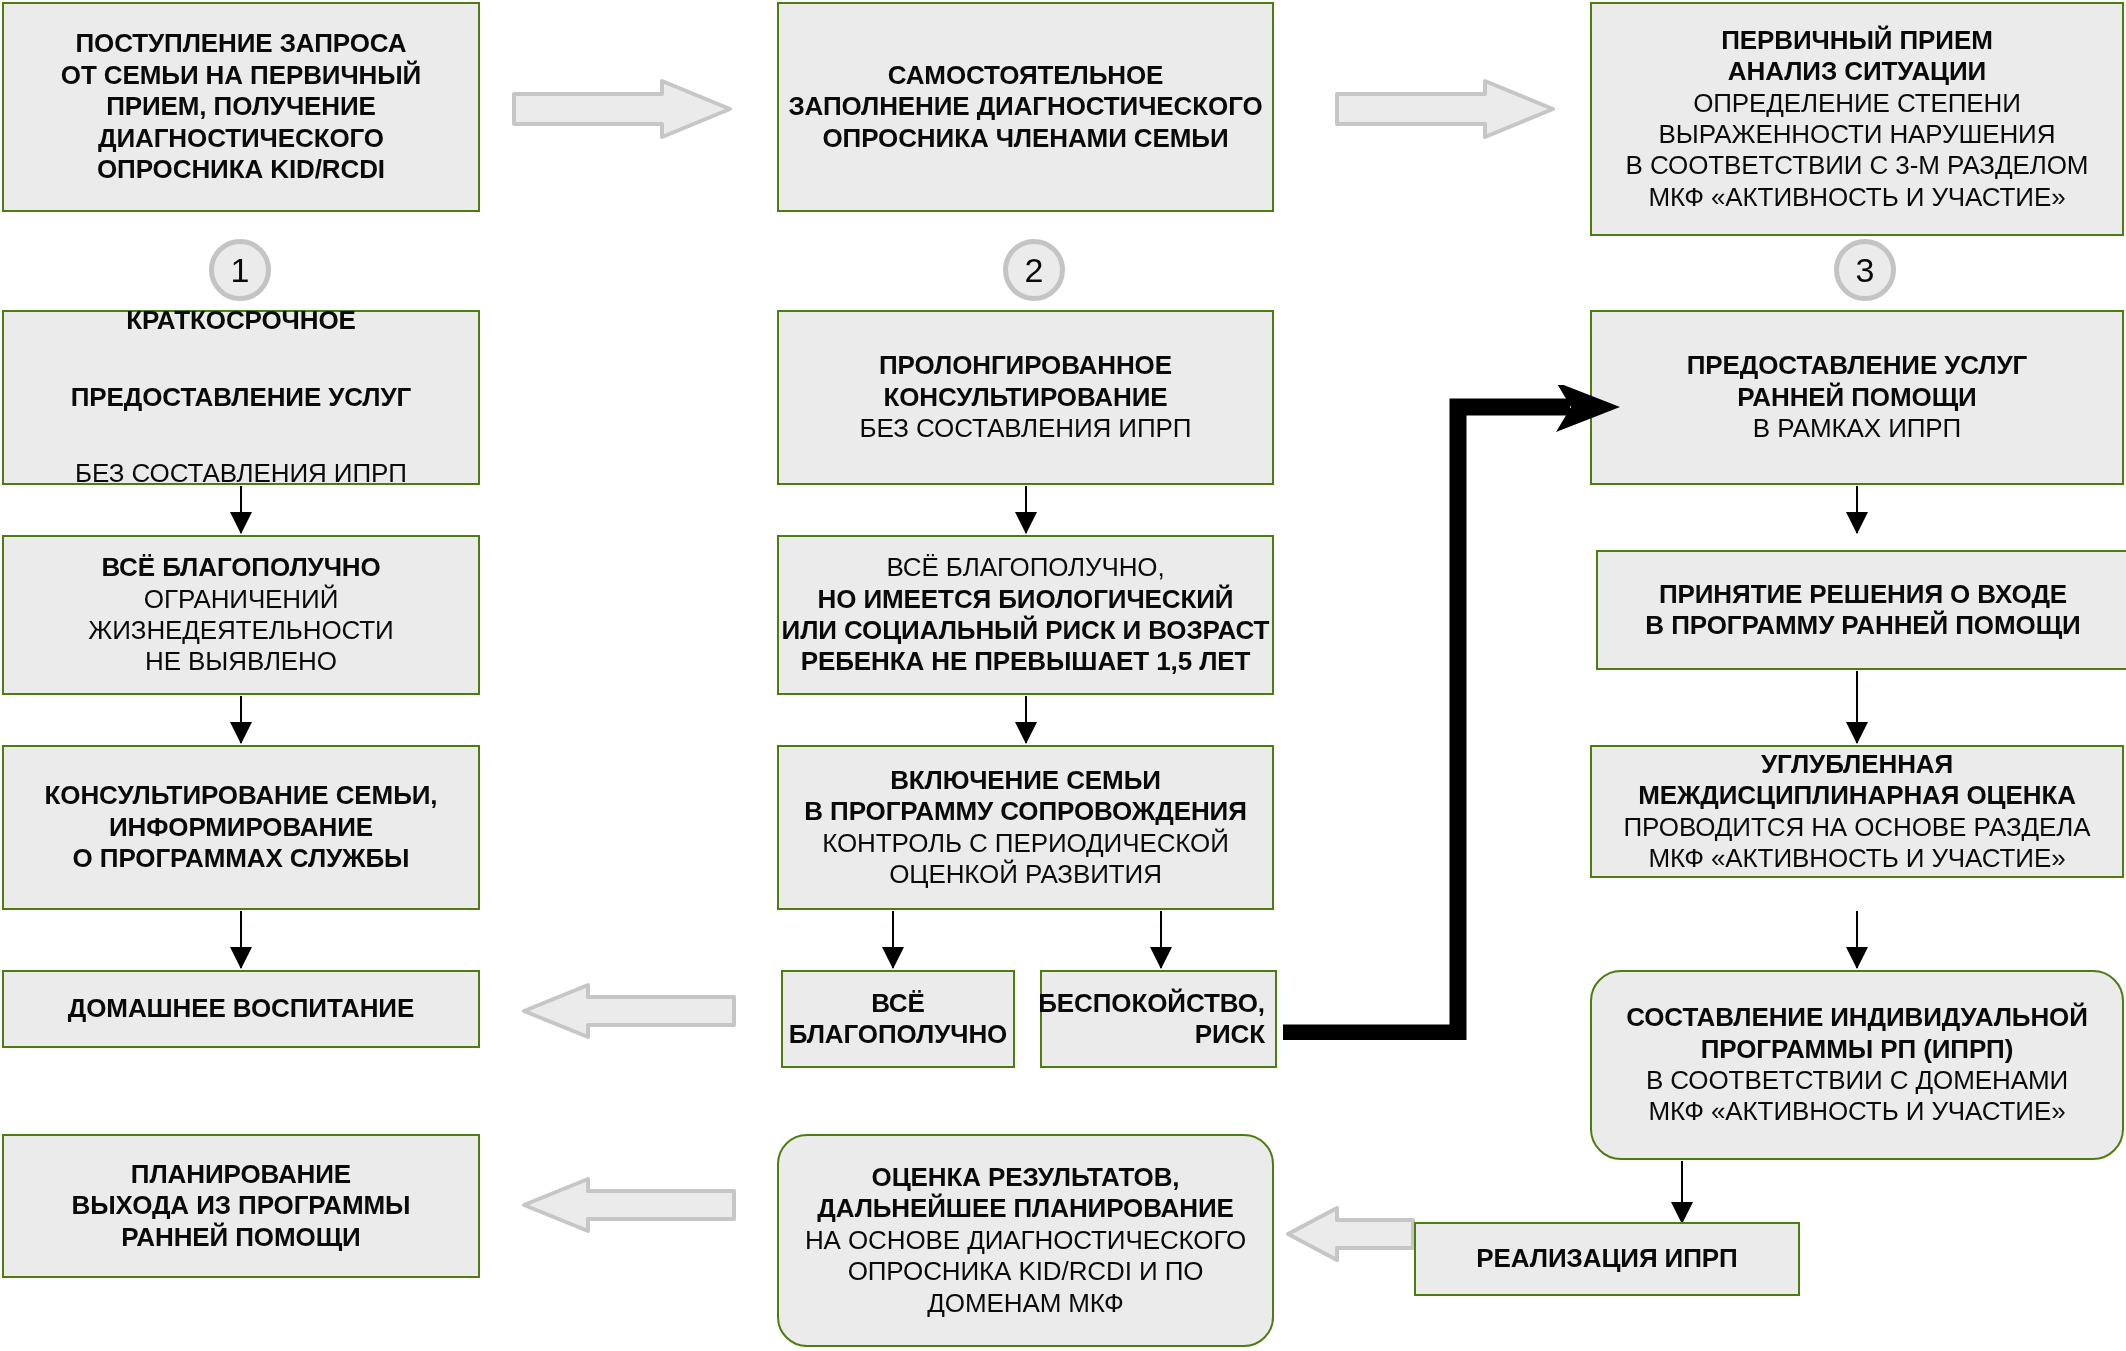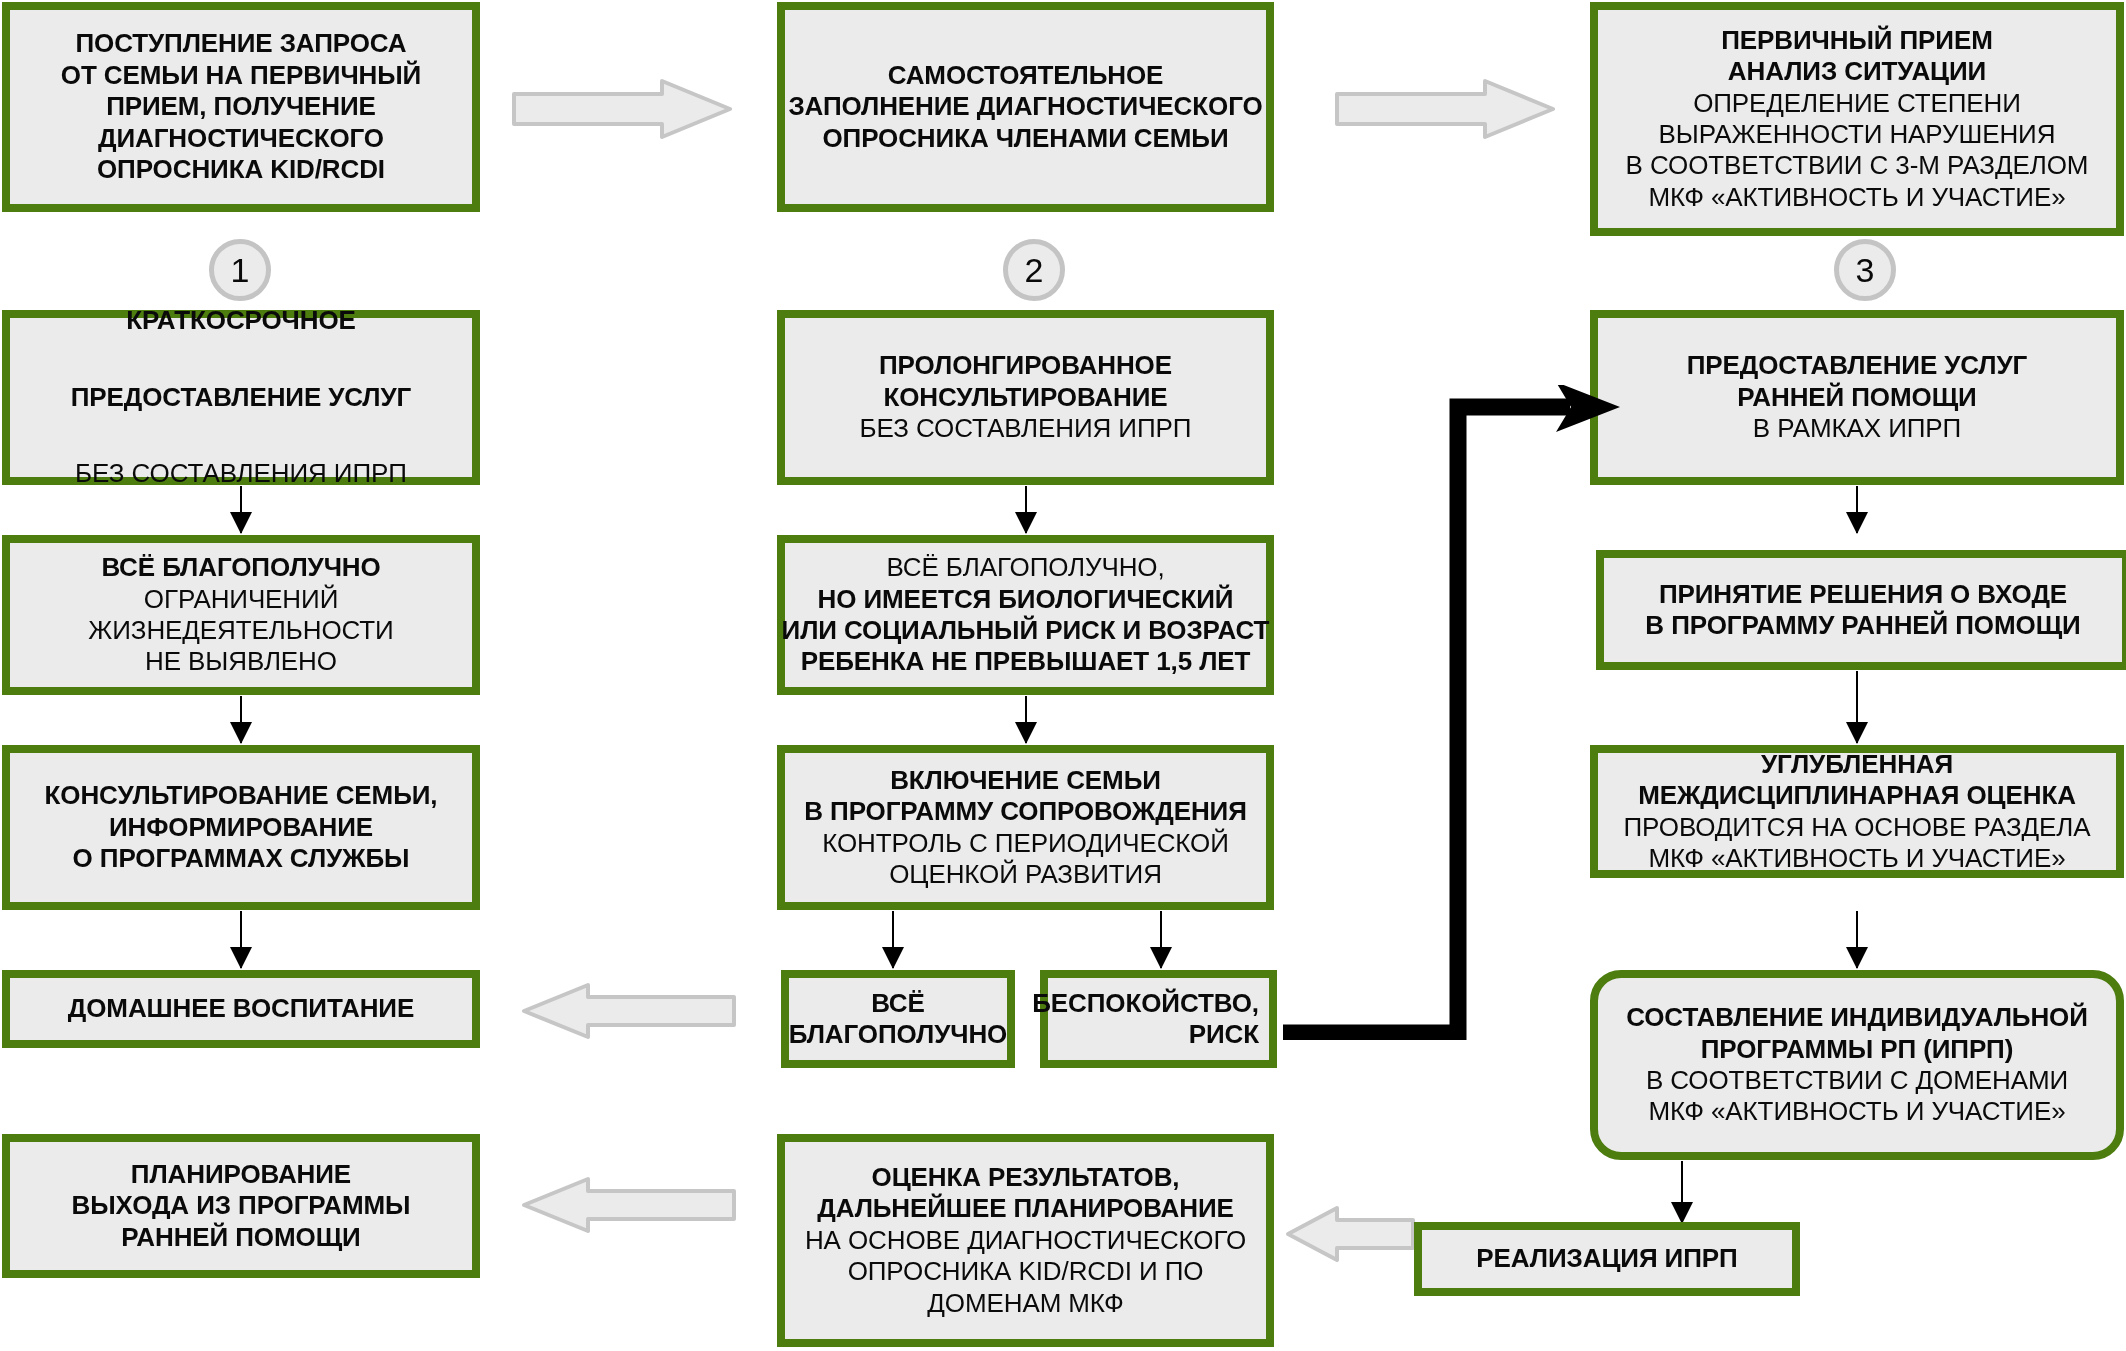--- a/index.html
+++ b/index.html
@@ -12,21 +12,21 @@
     width: 2126px;
     height: 1351px;
     background: #ffffff;
     font-family: "Liberation Sans", sans-serif;
     overflow: hidden;
   }
   .node {
     position: absolute;
     box-sizing: border-box;
     background: #ebebeb;
-    border: 8px solid #4d7c0f;
+    border: 2px solid #4d7c0f;
     display: flex;
     flex-direction: column;
     align-items: center;
     justify-content: center;
     text-align: center;
     color: #0a0a0a;
     padding: 6px 10px;
   }
   .ln {
     display: block;
@@ -238,21 +238,21 @@
     <span class="ln b">ВЫХОДА ИЗ ПРОГРАММЫ</span>
     <span class="ln b">РАННЕЙ ПОМОЩИ</span>
   </div>
 
   <div class="blockarrow" style="left:521px; top:1176px;">
     <svg width="215" height="58" viewBox="0 0 215 58">
       <polygon points="213,15 67,15 67,3 3,29 67,55 67,43 213,43" fill="#ebebeb" stroke="#c6c6c6" stroke-width="4" stroke-linejoin="round"></polygon>
     </svg>
   </div>
 
-  <div class="node" style="left:777px; top:1134px; width:497px; height:213px;">
+  <div class="node" style="left:777px; top:1134px; width:497px; height:213px;border-radius:30px;">
     <span class="ln b">ОЦЕНКА РЕЗУЛЬТАТОВ,</span>
     <span class="ln b">ДАЛЬНЕЙШЕЕ ПЛАНИРОВАНИЕ</span>
     <span class="ln n">НА ОСНОВЕ ДИАГНОСТИЧЕСКОГО</span>
     <span class="ln n">ОПРОСНИКА KID/RCDI И ПО</span>
     <span class="ln n">ДОМЕНАМ МКФ</span>
   </div>
 
   <div class="blockarrow" style="left:1285px; top:1205px;">
     <svg width="130" height="58" viewBox="0 0 130 58">
       <polygon points="128,15 52,15 52,3 3,29 52,55 52,43 128,43" fill="#ebebeb" stroke="#c6c6c6" stroke-width="4" stroke-linejoin="round"></polygon>

